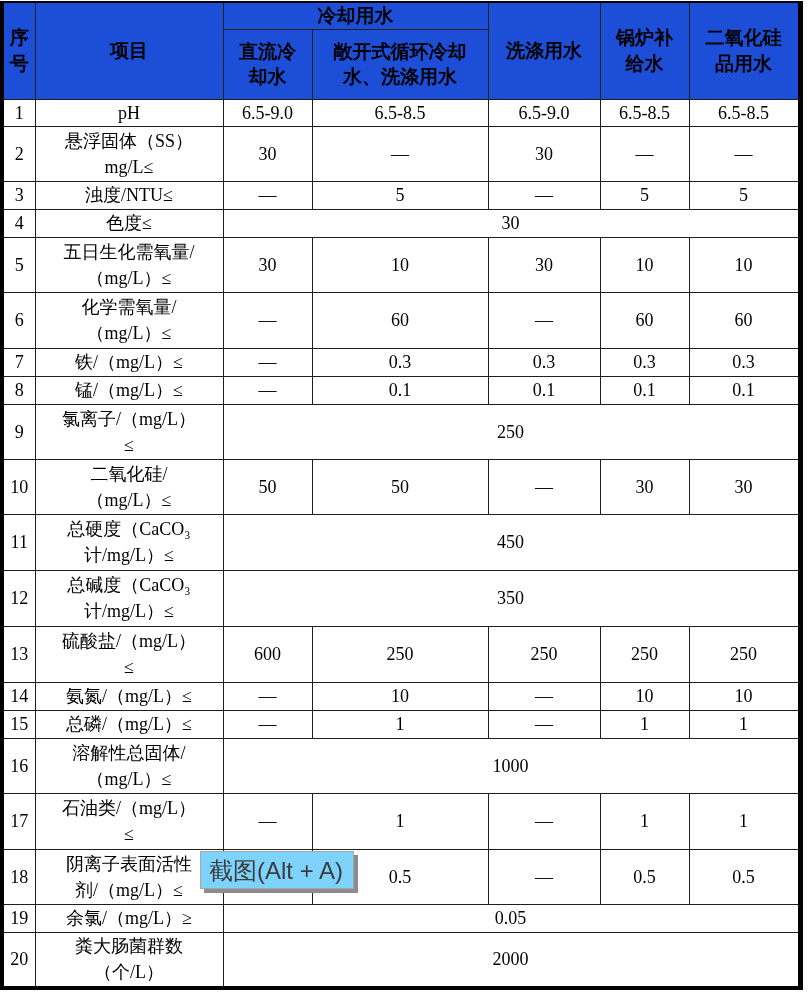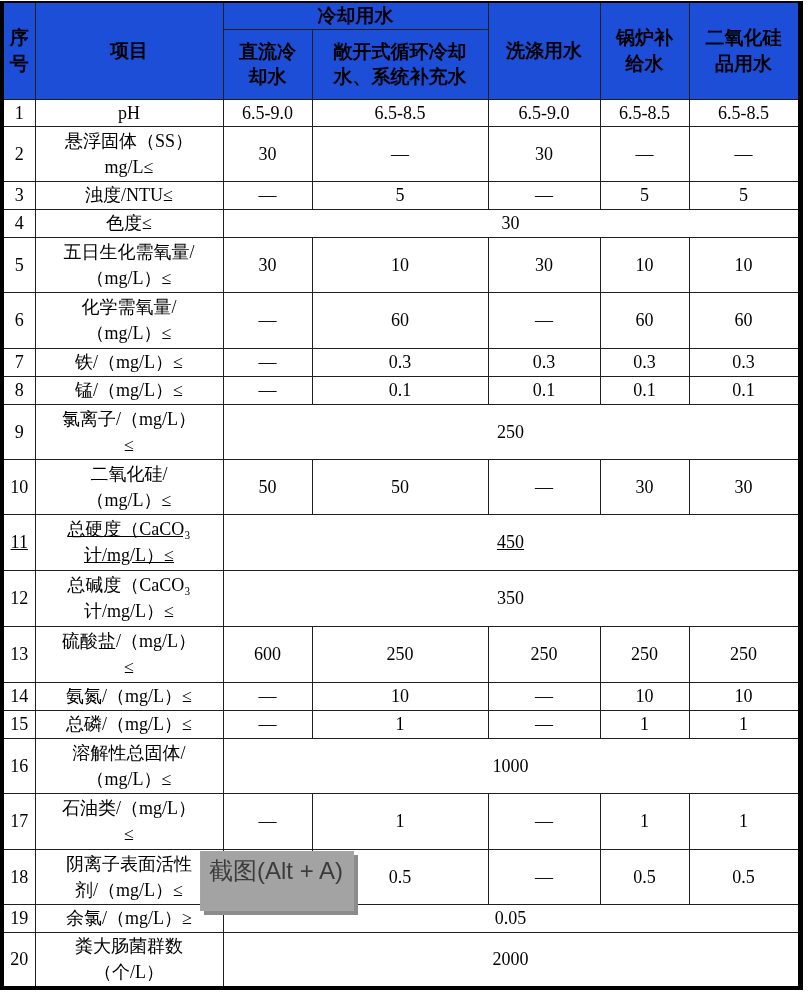--- a/index.html
+++ b/index.html
@@ -21,23 +21,23 @@
     line-height:1.45;
   }
   th{
     background:#1d4ed8;font-weight:bold;font-size:19px;line-height:1.35;
   }
   td{font-size:18px;}
   tr.h1{height:26px;}
   tr.h2{height:70px;}
   .tooltip{
     position:absolute;left:200px;top:851px;z-index:10;
-    background:#a3a3a3;border:1px solid #a6a6a6;
+    background:#7dd3fc;border:1px solid #a6a6a6;
     box-shadow:4px 4px 0 0 #8c8c8c;
-    padding:3px 10px 23px 8px;
+    padding:3px 10px 1px 8px;
     font-family:"Liberation Sans","DejaVu Sans",sans-serif;
     font-size:24px;color:#3c3c3c;white-space:nowrap;
   }
 </style>
 </head>
 <body>
 
 <div class="sheet">
   <table>
     <colgroup>
@@ -58,21 +58,21 @@
         <th rowspan="2">洗涤用水</th>
         <th rowspan="2">锅炉补
 给水</th>
         <th rowspan="2">二氧化硅
 品用水</th>
       </tr>
       <tr class="h2">
         <th>直流冷
 却水</th>
         <th>敞开式循环冷却
-水、系统补充水</th>
+水、洗涤用水</th>
       </tr>
     </thead>
     <tbody>
         <tr style="height: 27px;">
           <td>1</td>
           <td>pH</td>
           <td>6.5-9.0</td>
           <td>6.5-8.5</td>
           <td>6.5-9.0</td>
           <td>6.5-8.5</td>
@@ -149,21 +149,21 @@
         <tr style="height: 55px;">
           <td>10</td>
           <td>二氧化硅/
 （mg/L）≤</td>
           <td>50</td>
           <td>50</td>
           <td>—</td>
           <td>30</td>
           <td>30</td>
         </tr>
-        <tr style="height: 56px; text-decoration: underline;">
+        <tr style="height: 56px;">
           <td>11</td>
           <td>总硬度（CaCO₃
 计/mg/L）≤</td>
           <td colspan="5">450</td>
         </tr>
         <tr style="height: 56px;">
           <td>12</td>
           <td>总碱度（CaCO₃
 计/mg/L）≤</td>
           <td colspan="5">350</td>

